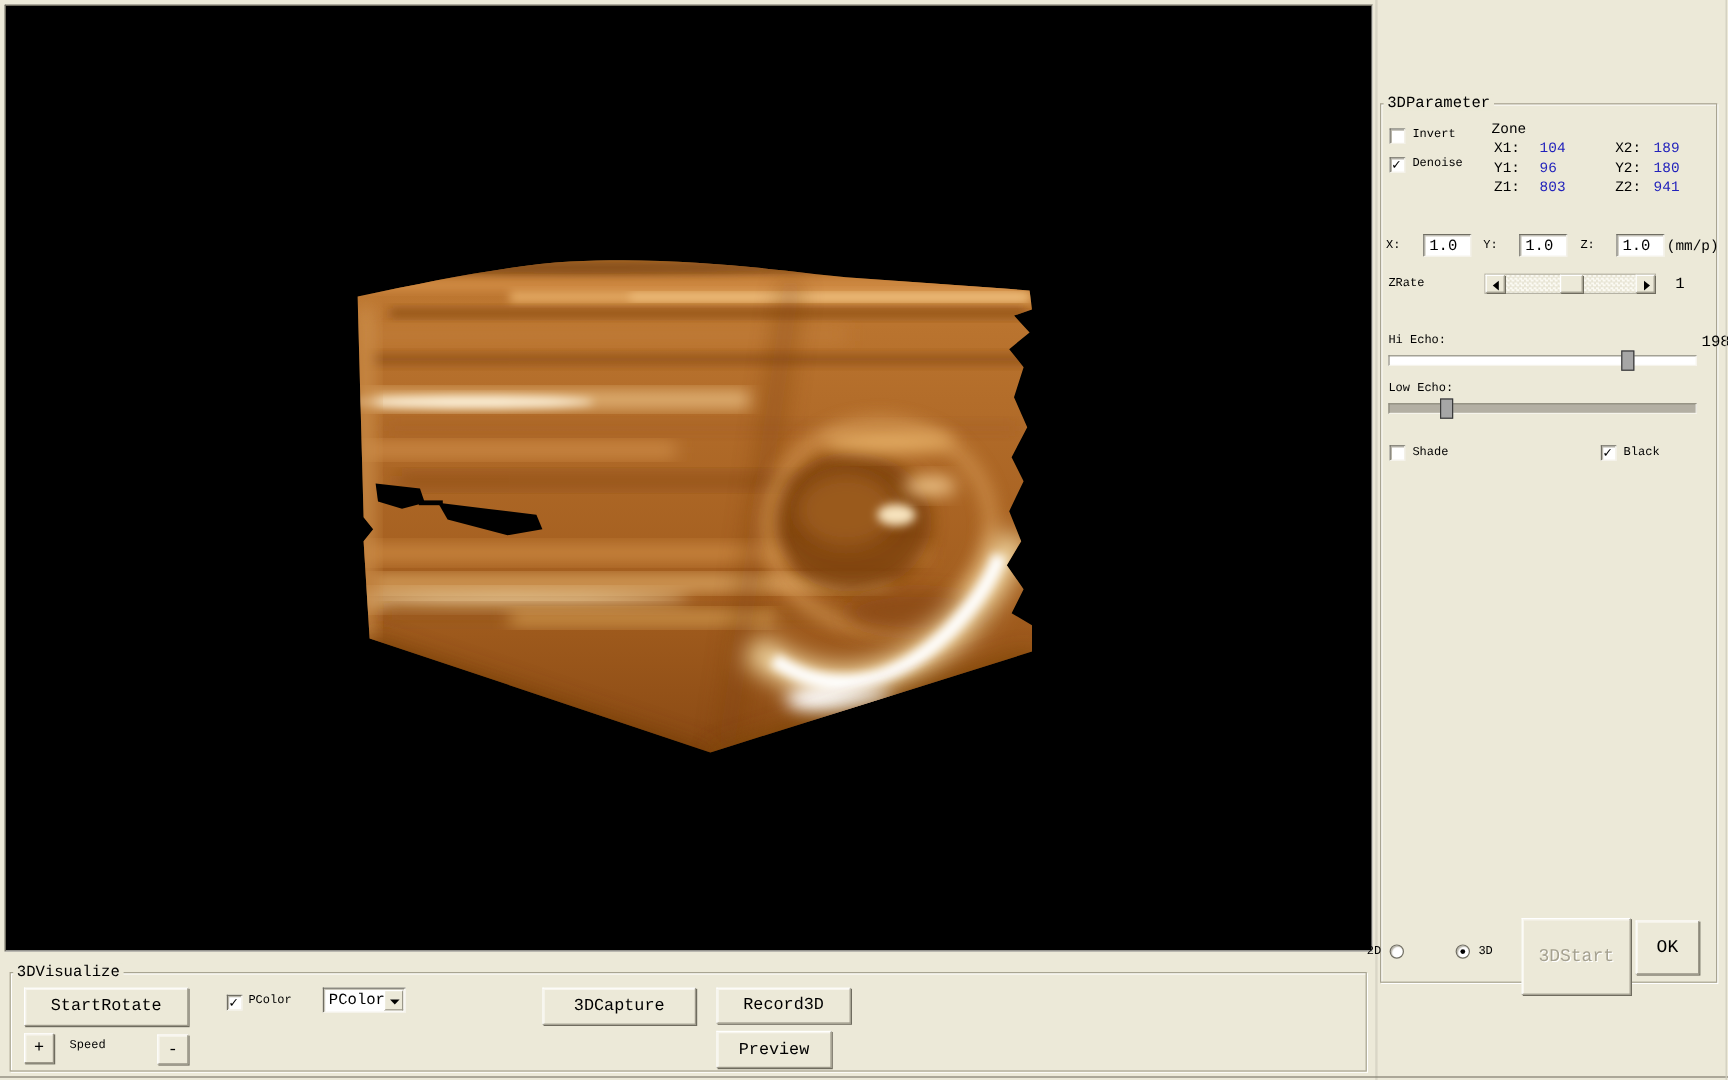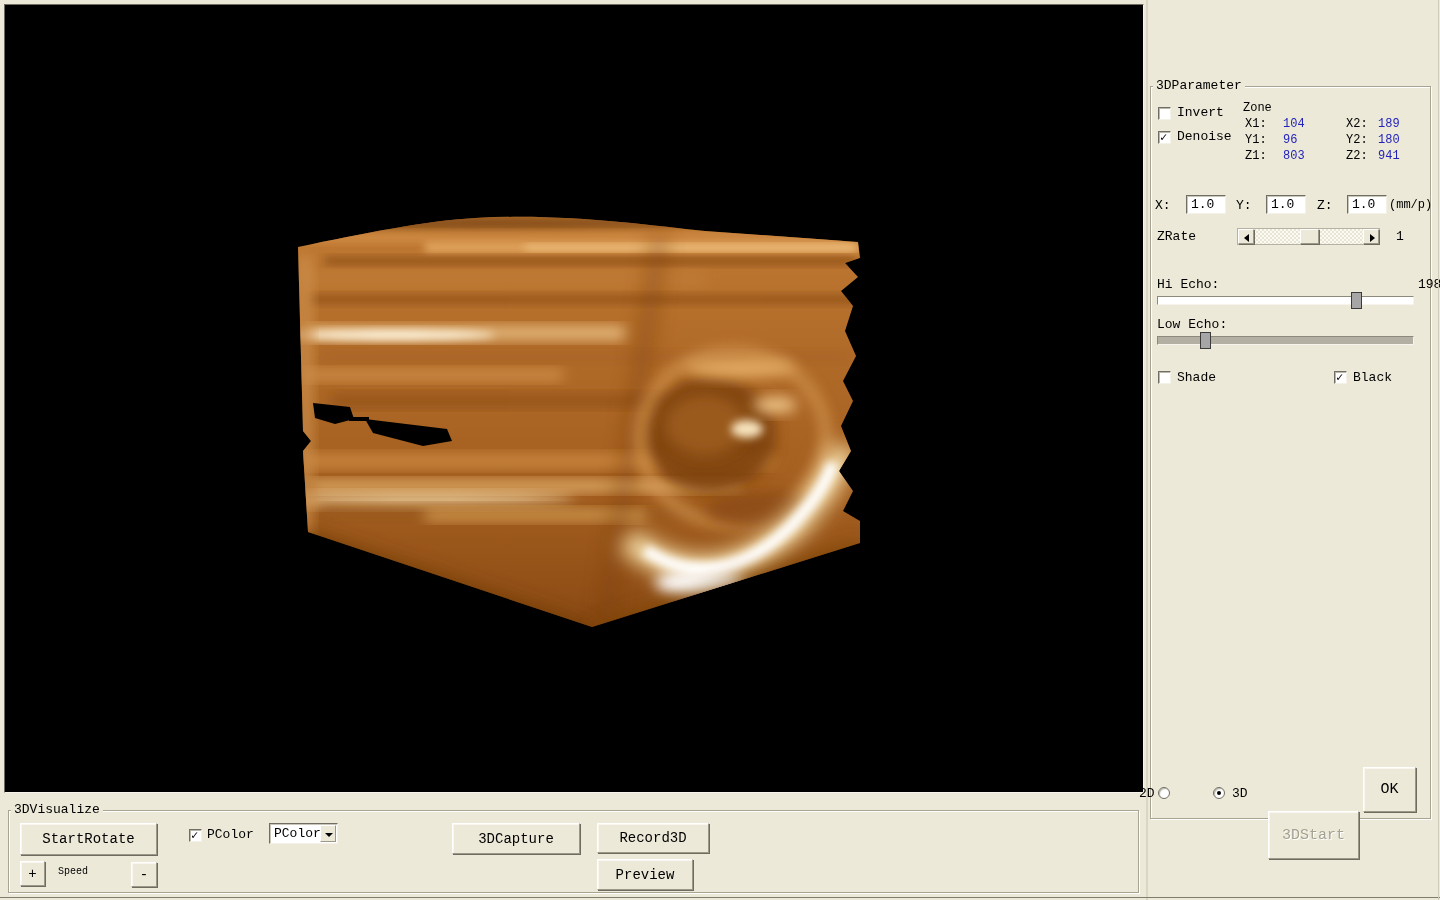--- a/index.html
+++ b/index.html
@@ -3,21 +3,21 @@
 <meta charset="utf-8">
 <style>
   * { margin:0; padding:0; box-sizing:border-box; }
   html,body { width:1440px; height:900px; overflow:hidden; }
   body {
     position:relative;
     background:#ece9d8;
     font-family:"Liberation Mono","DejaVu Sans Mono",monospace;
     color:#000;
   }
-  .lbl { position:absolute; font-size:13px; line-height:14px; white-space:pre; color:#000; }
+  .lbl { position:absolute; font-size:10px; line-height:14px; white-space:pre; color:#000; }
   .val { position:absolute; font-size:13px; line-height:14px; white-space:pre; }
   .small { font-size:12px; }
 
   
   .viewport {
     position:absolute; left:4px; top:4px; width:1140px; height:789px;
     background:#000;
     border:1px solid; border-color:#6f6c5f #f6f4ec #f6f4ec #6f6c5f;
   }
 
@@ -272,21 +272,21 @@
 <span class="cb" style="left:1158px; top:371px;"></span>
 <span class="lbl" style="left:1177px; top:371px;">Shade</span>
 <span class="cb on" style="left:1334px; top:371px;"></span>
 <span class="lbl" style="left:1353px; top:371px;">Black</span>
 
 <span class="rd" style="left:1158px; top:787px;"></span>
 <span class="lbl" style="left:1139px; top:787px;">2D</span>
 <span class="rd on" style="left:1213px; top:787px;"></span>
 <span class="lbl" style="left:1232px; top:787px;">3D</span>
 
-<div class="btn big disabled" style="left:1268px; top:811px; width:91px; height:48px;">3DStart</div>
+<div class="btn big disabled" style="left:1268px; top:765px; width:91px; height:64px;">3DStart</div>
 <div class="btn big" style="left:1363px; top:767px; width:53px; height:45px;">OK</div>
 
 <div class="groupbox" style="left:8px; top:810px; width:1131px; height:83px;"></div>
 <div class="groupbox-label" style="left:11px; top:803px;">3DVisualize</div>
 
 <div class="btn" style="left:20px; top:823px; width:137px; height:32px;">StartRotate</div>
 
 <span class="cb on" style="left:189px; top:829px;"></span>
 <span class="lbl" style="left:207px; top:828px;">PColor</span>
 

